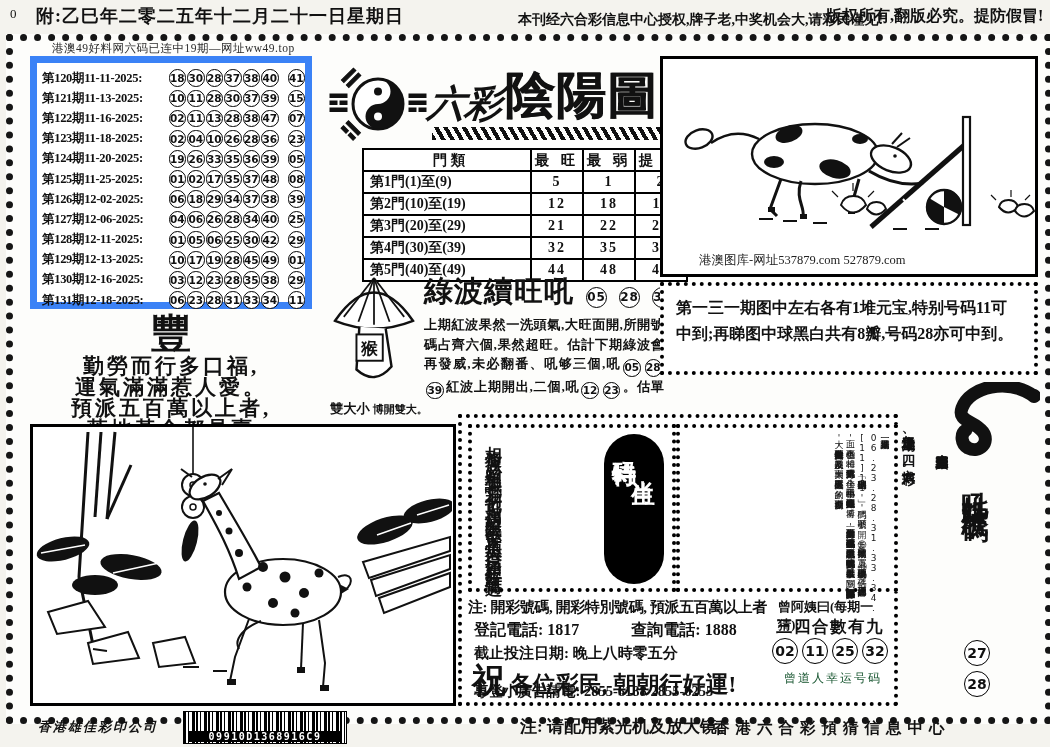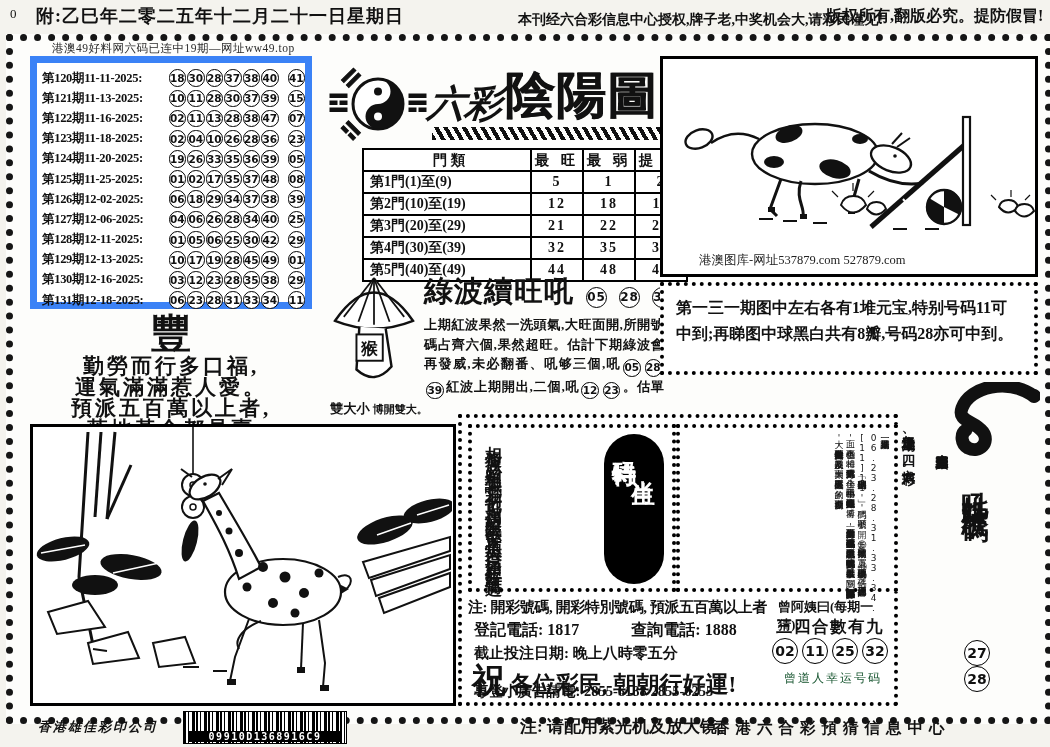--- a/index.html
+++ b/index.html
@@ -81,21 +81,21 @@
   .adline{left:12px;top:264px;font-size:14.5px;font-weight:900;}
   .auntie-title{left:316px;top:180px;font-size:13px;font-weight:bold;}
   .auntie-verse{left:314px;top:198px;font-size:16.5px;font-weight:bold;letter-spacing:1.5px;}
   .auntie-nums{left:310px;top:220px;display:flex;gap:4px;}
   .auntie-faint{left:322px;top:252px;font-size:12px;color:#14532d;letter-spacing:2px;}
   
   .schedule{left:899px;top:424px;font-size:13.5px;font-weight:bold;height:175px;letter-spacing:1px;}
   .sax{left:946px;top:382px;}
   .sis-intro{left:933px;top:446px;font-size:12.5px;font-weight:bold;height:200px;}
   .sis-title{left:957px;top:470px;font-size:27px;font-weight:900;letter-spacing:6px;height:175px;}
-  .sis-nums{left:964px;top:640px;display:flex;flex-direction:column;}
+  .sis-nums{left:964px;top:640px;display:flex;flex-direction:column;gap:5px;}
   
   .deerbox{left:30px;top:424px;width:426px;height:282px;border:3.5px solid #000;background:#fff;box-sizing:border-box;}
   
   .foot-printer{left:38px;top:718px;font-size:13px;font-weight:bold;font-style:italic;letter-spacing:2px;}
   .barcode{left:183px;top:711px;width:162px;height:31px;border:1px solid #000;
     background:repeating-linear-gradient(90deg,#000 0 2px,#fff 2px 4px,#000 4px 5px,#fff 5px 8px,#000 8px 11px,#fff 11px 12px);}
   .bc-num{position:absolute;left:5px;right:5px;bottom:1px;background:#000;color:#fff;text-align:center;
     font-family:"DejaVu Sans Mono","Liberation Mono",monospace;font-size:10px;letter-spacing:1.5px;font-weight:bold;}
   .foot-note{left:520px;top:715px;font-size:17px;font-weight:bold;}
   .foot-right{left:714px;top:718px;font-size:15.5px;font-weight:bold;letter-spacing:6px;}

